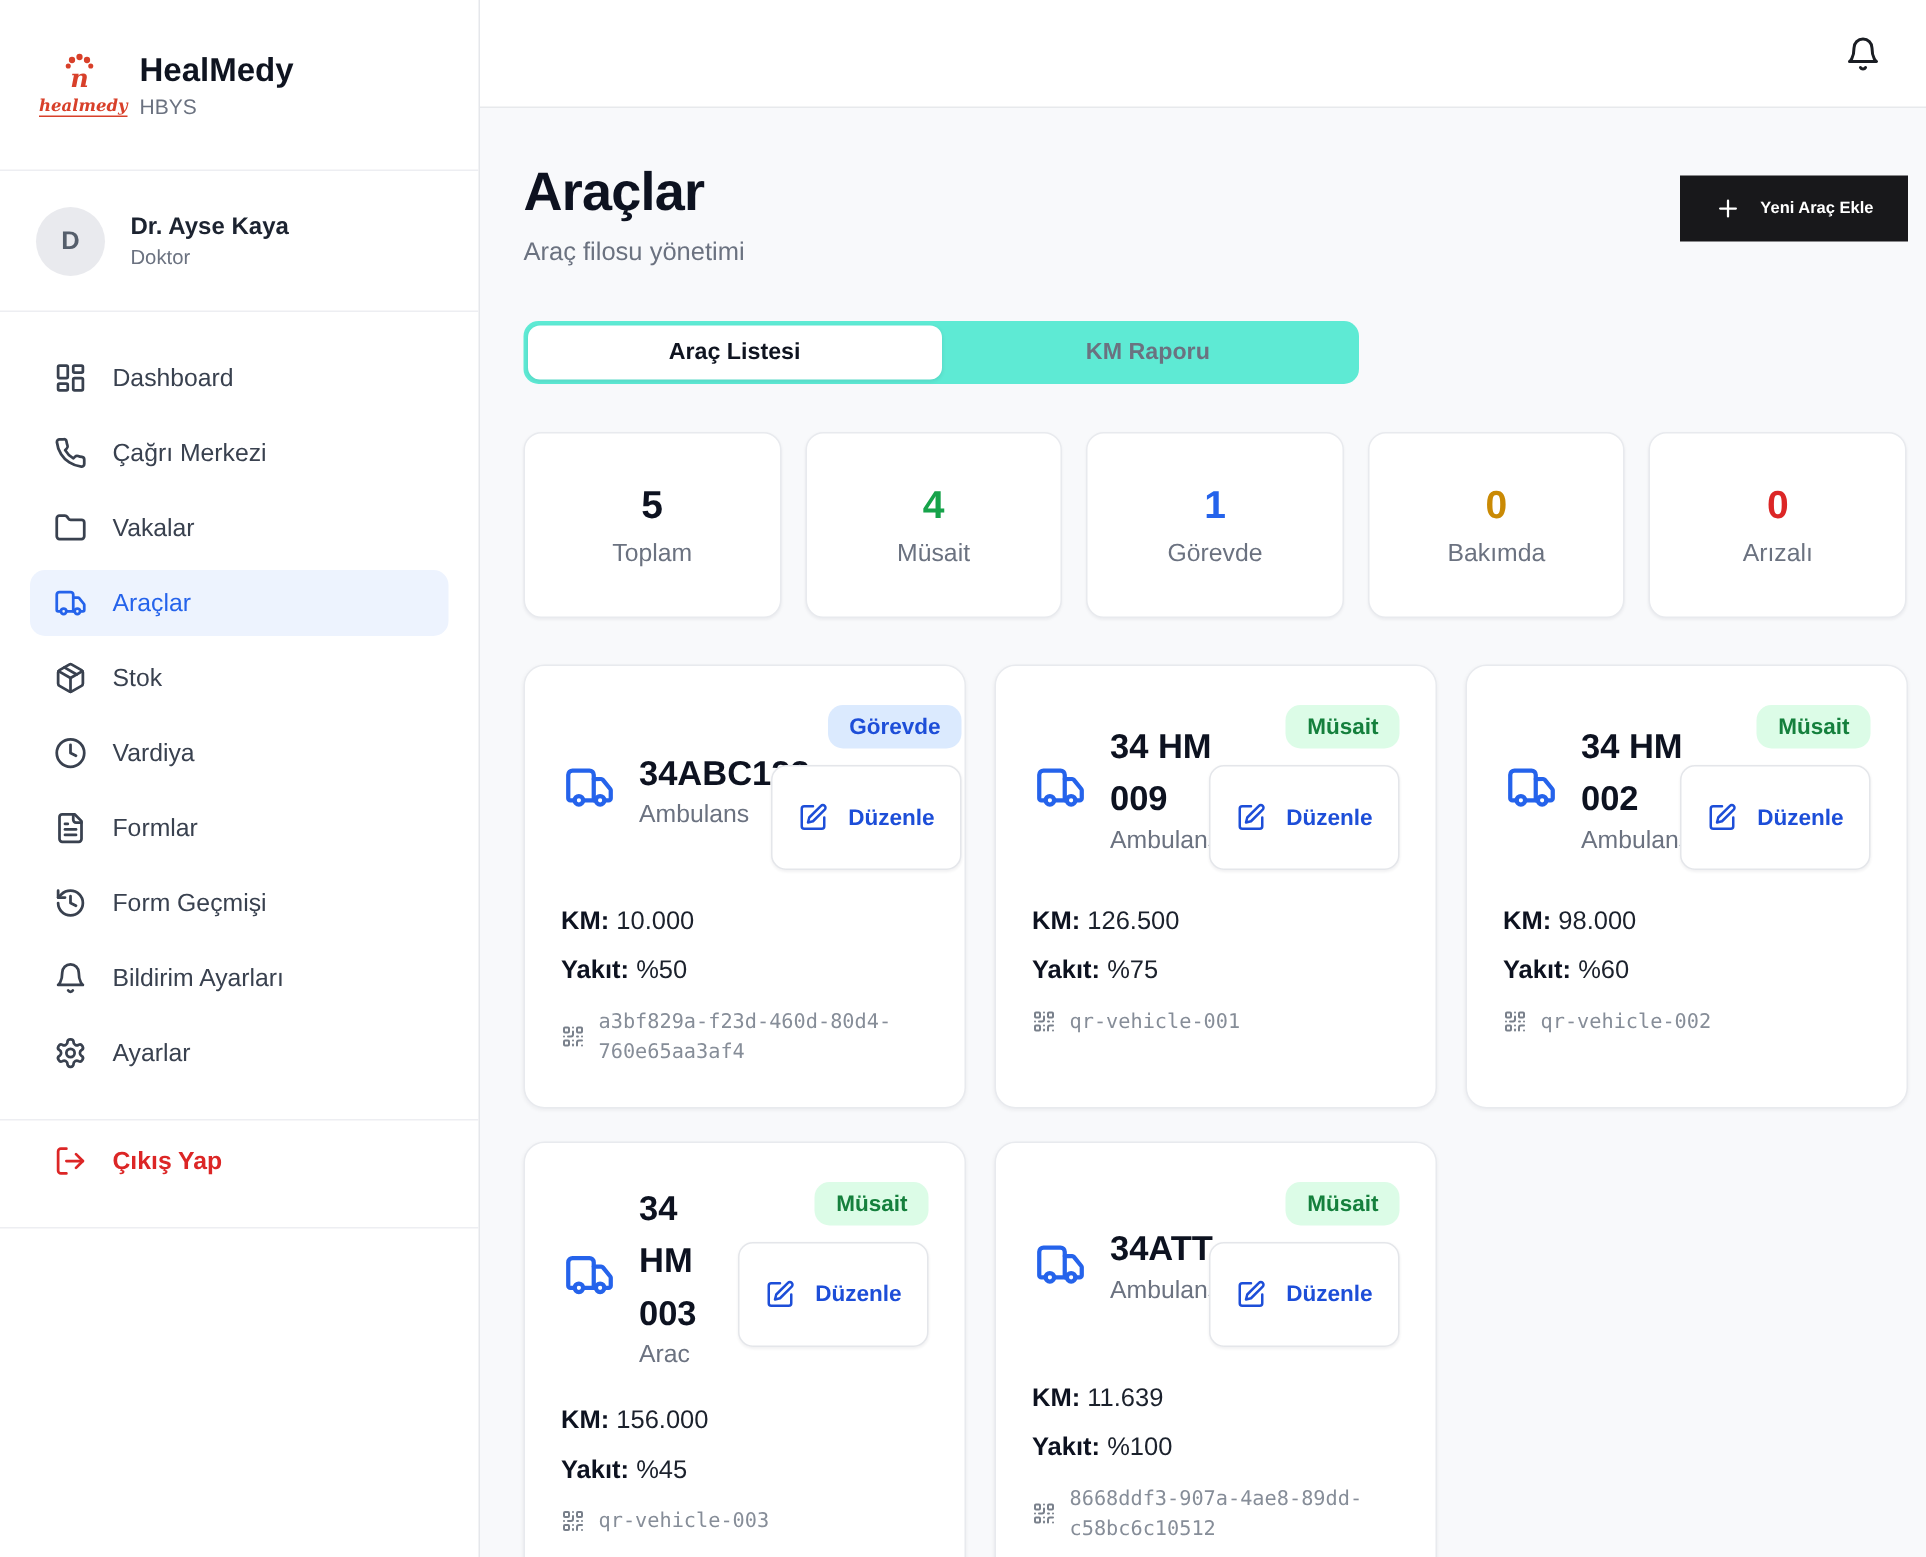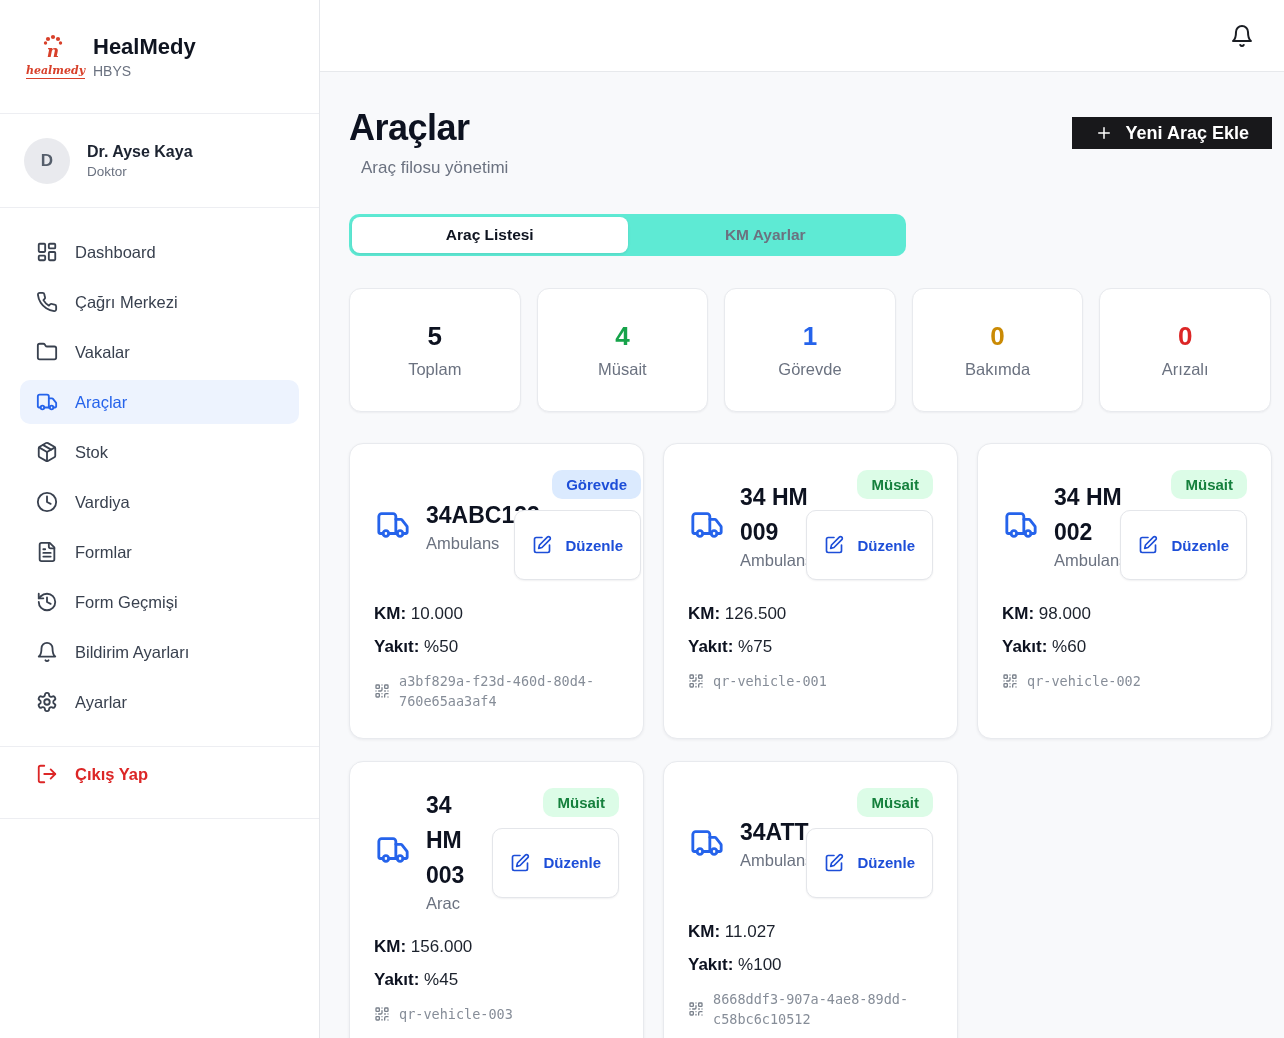--- a/index.html
+++ b/index.html
@@ -41,23 +41,23 @@
 
   
   .main { flex:1; display:flex; flex-direction:column; background:#f8f9fb; }
   .topbar { height:72px; background:#fff; border-bottom:1px solid #e7e9ec; display:flex; align-items:center;
             justify-content:flex-end; padding:0 30px; flex:0 0 auto; }
   .bell { width:24px; height:24px; color:#1a1d23; cursor:pointer; }
 
   .content { padding:35px 12px 40px 29px; }
   .page-head { display:flex; justify-content:space-between; align-items:flex-start; }
   h1 { font-size:36px; font-weight:800; color:#0d1220; letter-spacing:-0.5px; }
-  .subtitle { font-size:17px; color:#6b7280; margin-top:9px;margin-left:12px; }
-  .add-btn { background:#18181b; color:#fff; border:none; border-radius:0; height:32px; padding:0 23px;
-             font-size:18px; font-weight:700; display:flex; align-items:center; gap:13px; margin-top:10px;
+  .subtitle { font-size:17px; color:#6b7280; margin-top:9px; }
+  .add-btn { background:#18181b; color:#fff; border:none; border-radius:0; height:44px; padding:0 23px;
+             font-size:11px; font-weight:700; display:flex; align-items:center; gap:13px; margin-top:10px;
              font-family:inherit; cursor:pointer; }
   .plus { width:18px; height:18px; }
 
   .tabs { margin-top:36px; width:557px; height:42px; background:#5eead4; border-radius:10px; padding:3px; display:flex; }
   .tab { flex:1; display:flex; align-items:center; justify-content:center; border-radius:8px;
          font-size:15.5px; font-weight:600; color:#6b7280; cursor:pointer; }
   .tab[data-active="true"] { background:#fff; color:#0f1420; box-shadow:0 1px 3px rgba(16,24,40,.10); }
 
   .stats { margin-top:32px; width:922px; display:grid; grid-template-columns:repeat(5,1fr); gap:16px; }
   .stat-card { background:#fff; border:1px solid #e8eaee; border-radius:12px; height:124px;
@@ -280,21 +280,21 @@
       </button>
     </div>
 
     <div class="tabs">
 
         <div class="tab" data-active="true">
           <span>Araç Listesi</span>
         </div>
 
         <div class="tab" data-active="false">
-          <span>KM Ayarlar</span>
+          <span>KM Raporu</span>
         </div>
 
     </div>
 
     <div class="stats">
 
         <div class="stat-card">
           <div class="stat-value" style="color: rgb(13, 18, 32);">5</div>
           <div class="stat-label">Toplam</div>
         </div>
@@ -567,21 +567,21 @@
                   <svg viewBox="0 0 24 24" fill="none" stroke="currentColor" stroke-width="2" stroke-linecap="round" stroke-linejoin="round">
                     <path d="M12 3H5a2 2 0 0 0-2 2v14a2 2 0 0 0 2 2h14a2 2 0 0 0 2-2v-7"></path>
                     <path d="M18.375 2.625a2.121 2.121 0 1 1 3 3L12 15l-4 1 1-4Z"></path>
                   </svg>
                 </span>
                 <span>Düzenle</span>
               </button>
             </div>
           </div>
           <div class="v-meta">
-            <div class="v-line"><b>KM:</b> <span>11.027</span></div>
+            <div class="v-line"><b>KM:</b> <span>11.639</span></div>
             <div class="v-line"><b>Yakıt:</b> <span>%100</span></div>
             <div class="v-qr">
               <span class="qr-ic">
                 <svg viewBox="0 0 24 24" fill="none" stroke="currentColor" stroke-width="2" stroke-linecap="round" stroke-linejoin="round">
                   <rect width="5" height="5" x="3" y="3" rx="1"></rect>
                   <rect width="5" height="5" x="16" y="3" rx="1"></rect>
                   <rect width="5" height="5" x="3" y="16" rx="1"></rect>
                   <path d="M21 16h-3a2 2 0 0 0-2 2v3"></path>
                   <path d="M21 21v.01"></path>
                   <path d="M12 7v3a2 2 0 0 1-2 2H7"></path>

